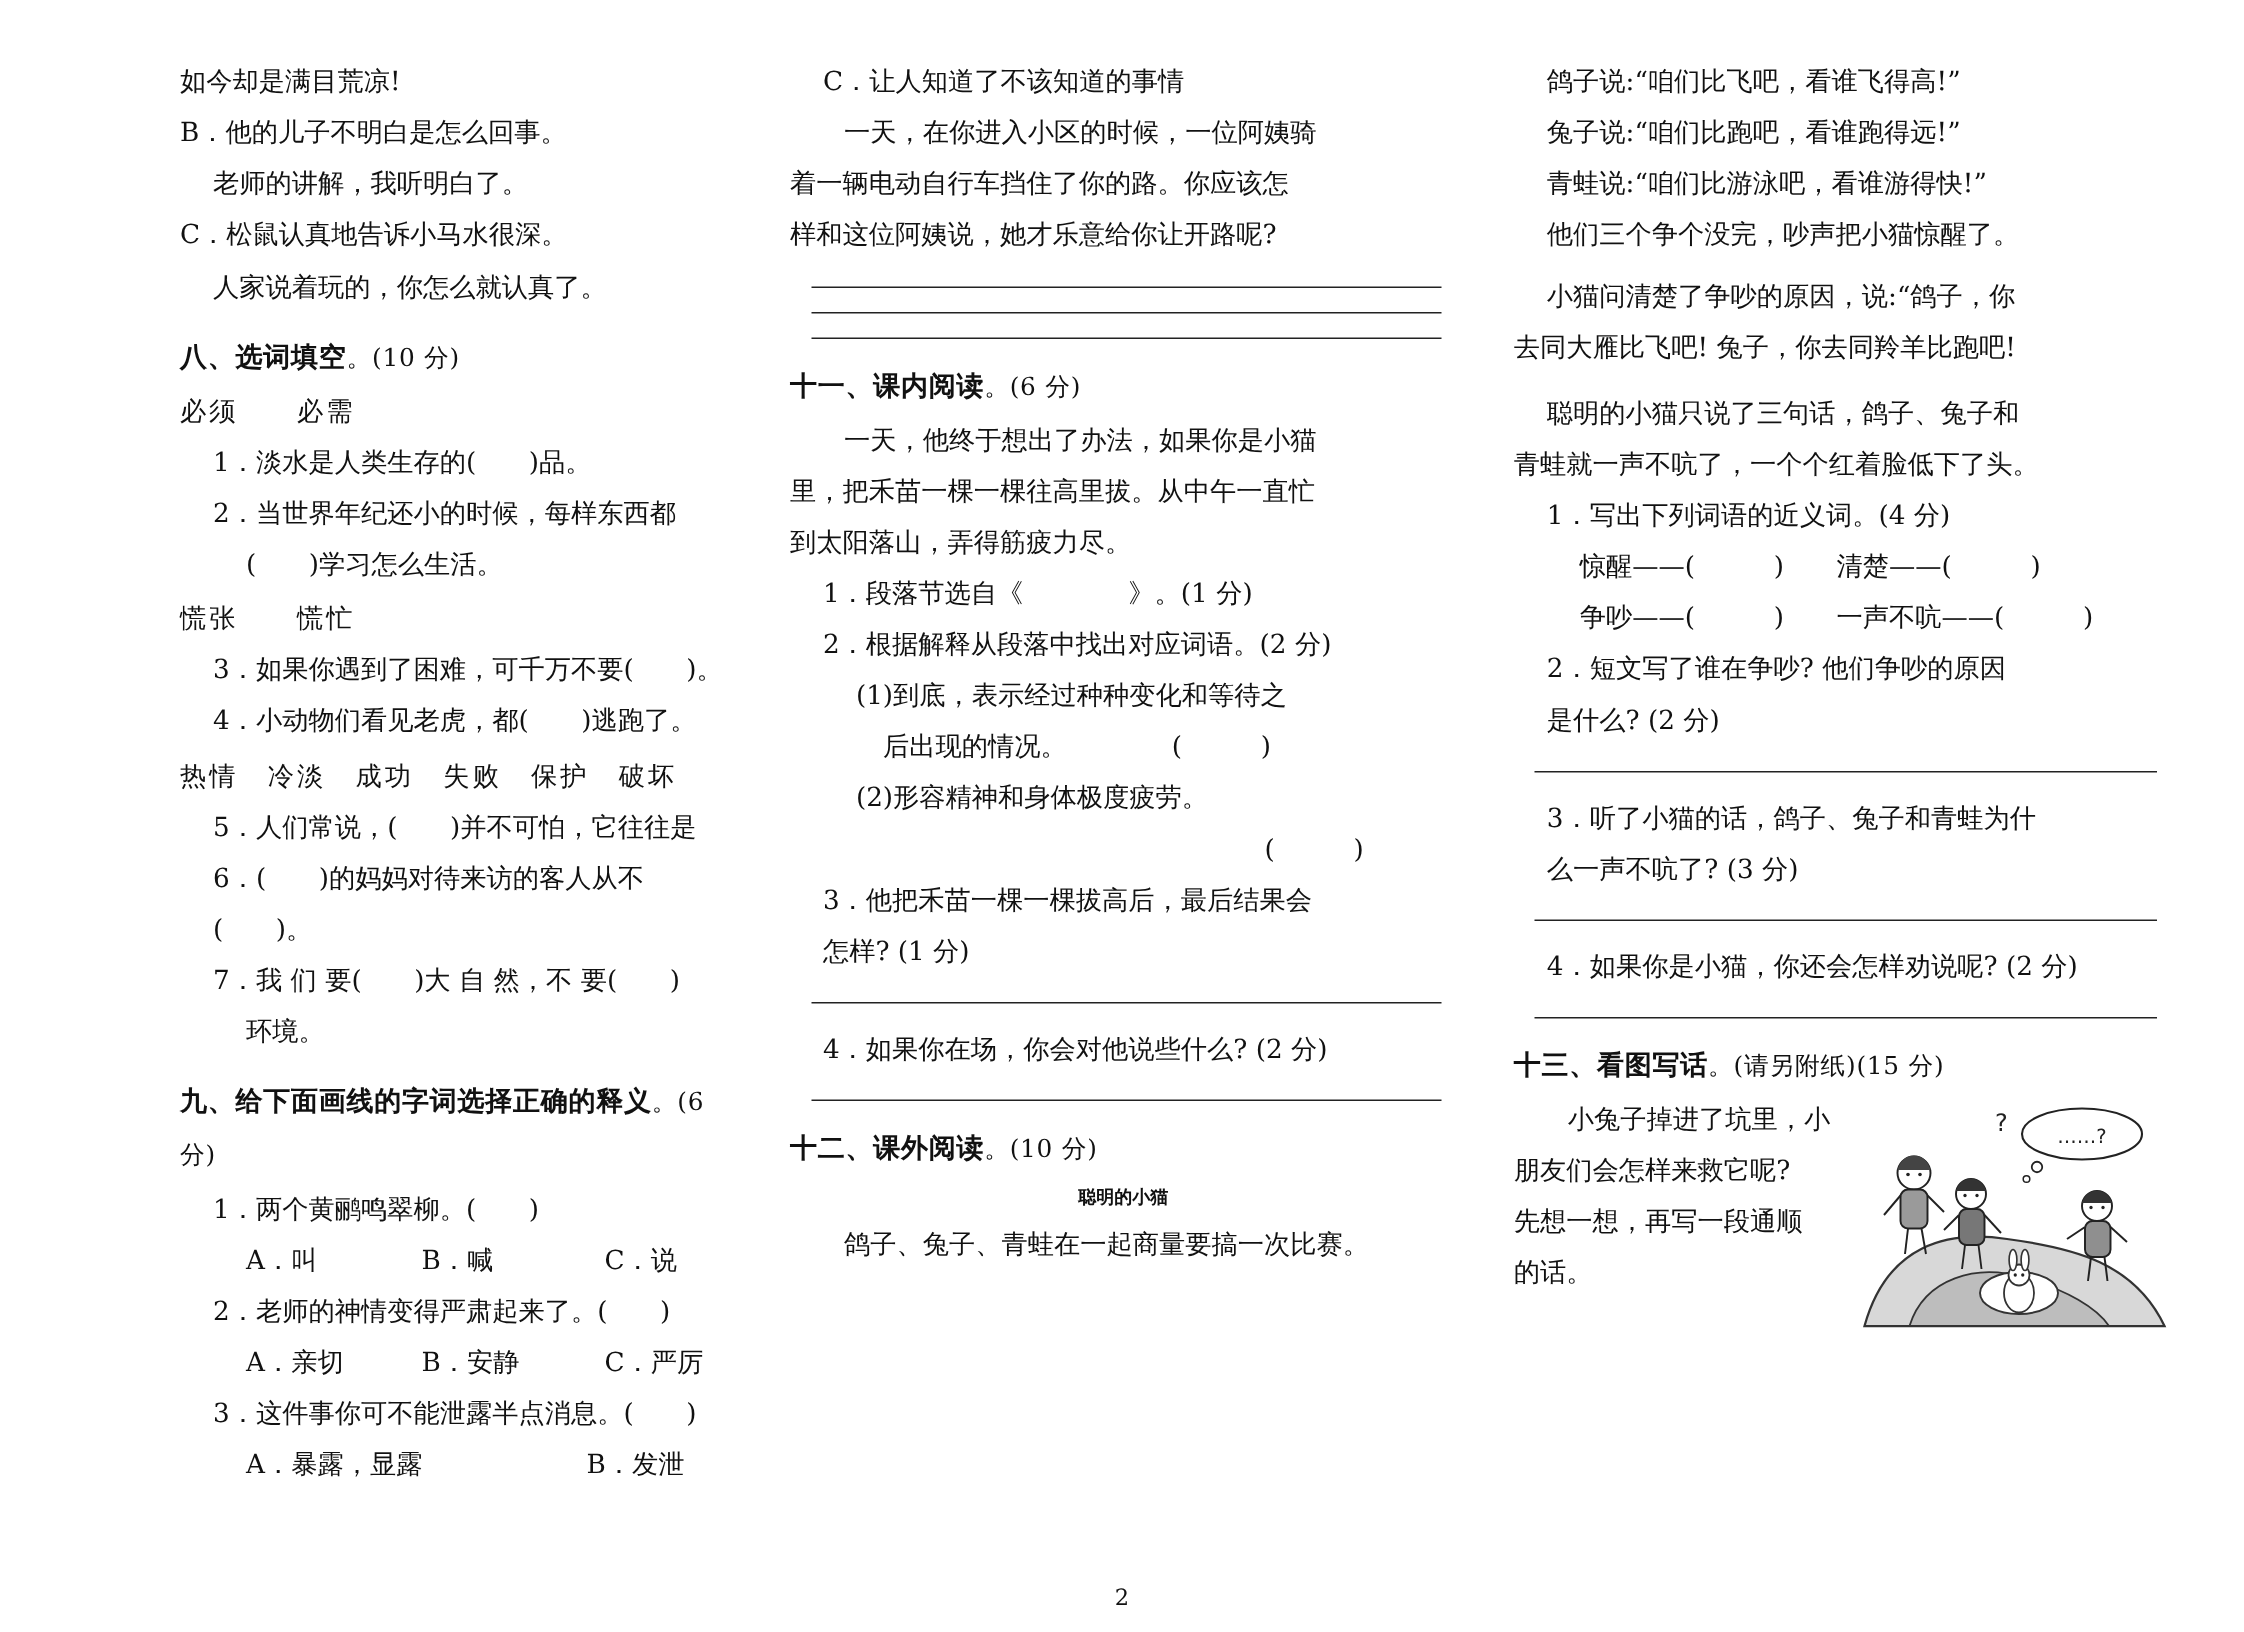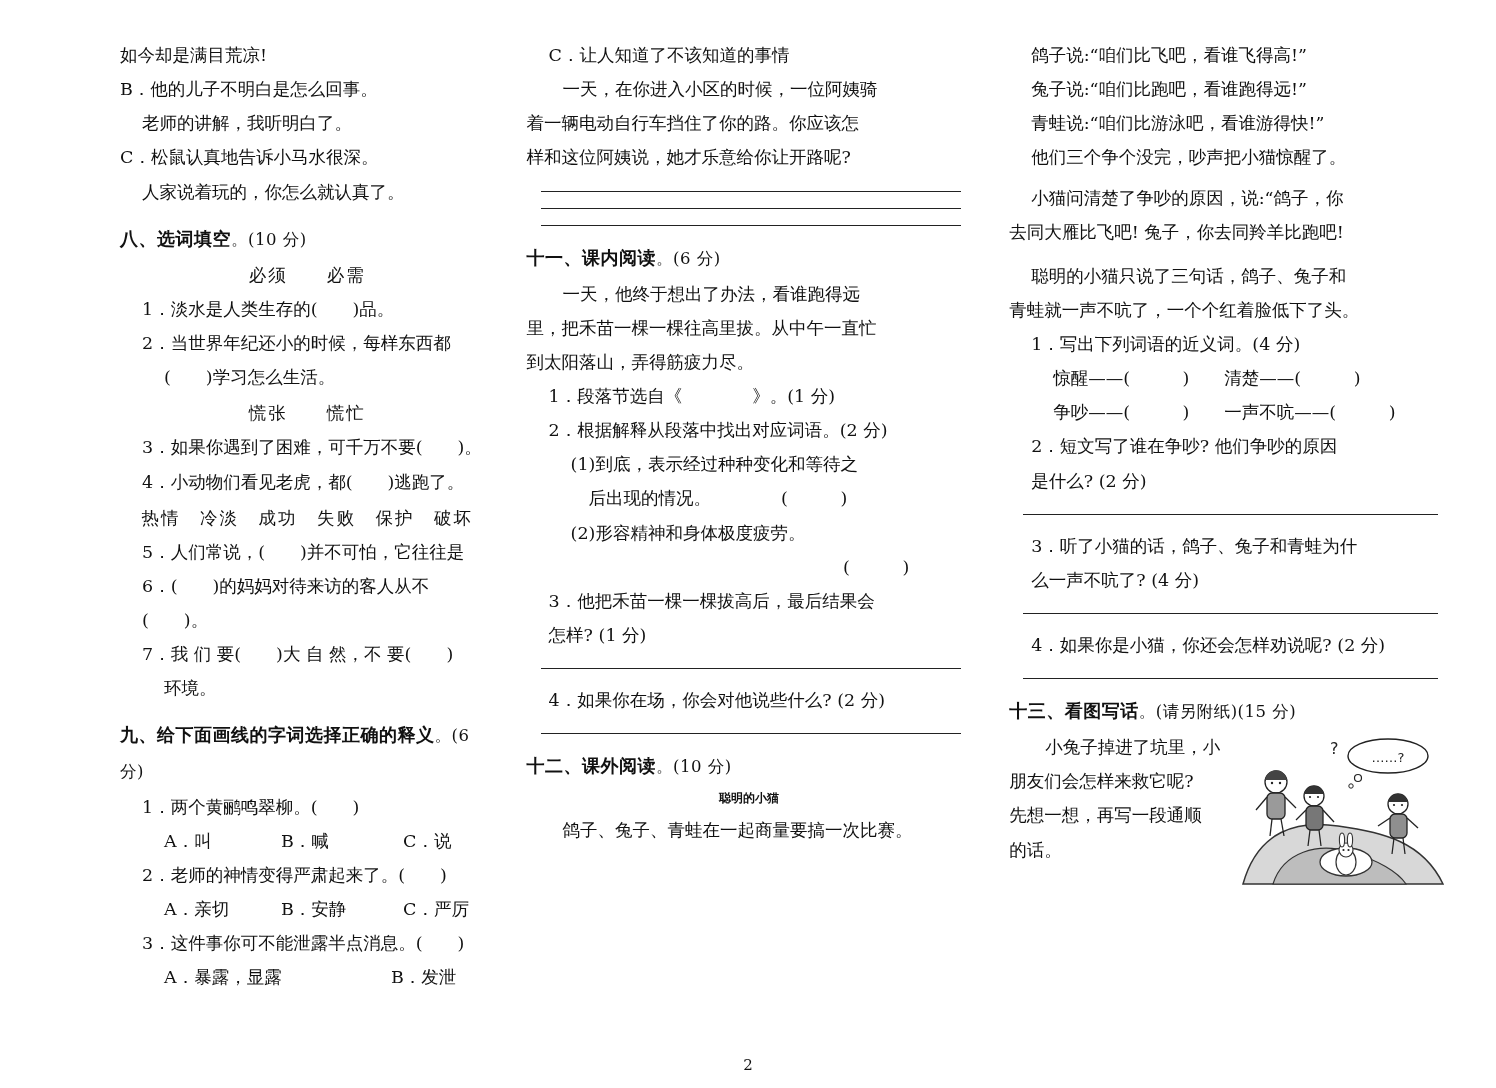--- a/index.html
+++ b/index.html
@@ -34,21 +34,20 @@
     font-size:18px;
     letter-spacing:.5px;
   }
   .sec-head .score{font-weight:normal;font-size:16.5px;}
   .item{margin:0;}
   .indent1{padding-left:22px;}
   .indent2{padding-left:44px;}
   .indent3{padding-left:62px;}
   .para{text-indent:36px;}
   .wordbank{
-    text-align:center;
     letter-spacing:2px;
     margin:2px 0 0 0;
   }
   .opts{display:flex;gap:12px;padding-left:44px;}
   .opts span{display:inline-block;}
   .blankline{
     border-bottom:1px solid #222;
     height:0;
     margin:16px 10px 14px 14px;
   }
@@ -127,21 +126,21 @@
     <div class="item para">一天，在你进入小区的时候，一位阿姨骑</div>
     <div class="item">着一辆电动自行车挡住了你的路。你应该怎</div>
     <div class="item">样和这位阿姨说，她才乐意给你让开路呢?</div>
     <div class="blankline"></div>
     <div class="blankline"></div>
     <div class="blankline"></div>
 
     <div class="sec-head">
       <span>十一、课内阅读</span><span class="score">。(6 分)</span>
     </div>
-    <div class="item para">一天，他终于想出了办法，看谁跑得远</div>
+    <div class="item para">一天，他终于想出了办法，如果你是小猫</div>
     <div class="item">里，把禾苗一棵一棵往高里拔。从中午一直忙</div>
     <div class="item">到太阳落山，弄得筋疲力尽。</div>
     <div class="item indent1">1．段落节选自《　　　　》。(1 分)</div>
     <div class="item indent1">2．根据解释从段落中找出对应词语。(2 分)</div>
     <div class="item indent2">(1)到底，表示经过种种变化和等待之</div>
     <div class="item indent3">后出现的情况。　　　　(　　　)</div>
     <div class="item indent2">(2)形容精神和身体极度疲劳。</div>
     <div class="item" style="text-align:right;padding-right:62px">(　　　)</div>
     <div class="item indent1">3．他把禾苗一棵一棵拔高后，最后结果会</div>
     <div class="item indent1">怎样? (1 分)</div>
@@ -166,21 +165,21 @@
     <div class="item indent1" style="margin-top:10px">聪明的小猫只说了三句话，鸽子、兔子和</div>
     <div class="item">青蛙就一声不吭了，一个个红着脸低下了头。</div>
 
     <div class="item indent1">1．写出下列词语的近义词。(4 分)</div>
     <div class="item indent2">惊醒——(　　　)　　清楚——(　　　)</div>
     <div class="item indent2">争吵——(　　　)　　一声不吭——(　　　)</div>
     <div class="item indent1">2．短文写了谁在争吵? 他们争吵的原因</div>
     <div class="item indent1">是什么? (2 分)</div>
     <div class="blankline"></div>
     <div class="item indent1">3．听了小猫的话，鸽子、兔子和青蛙为什</div>
-    <div class="item indent1">么一声不吭了? (4 分)</div>
+    <div class="item indent1">么一声不吭了? (3 分)</div>
     <div class="blankline"></div>
     <div class="item indent1">4．如果你是小猫，你还会怎样劝说呢? (2 分)</div>
     <div class="blankline"></div>
 
     <div class="sec-head">
       <span>十三、看图写话</span><span class="score">。(请另附纸)(15 分)</span>
     </div>
 
     <div class="clearfix">
       <div class="imgbox">

